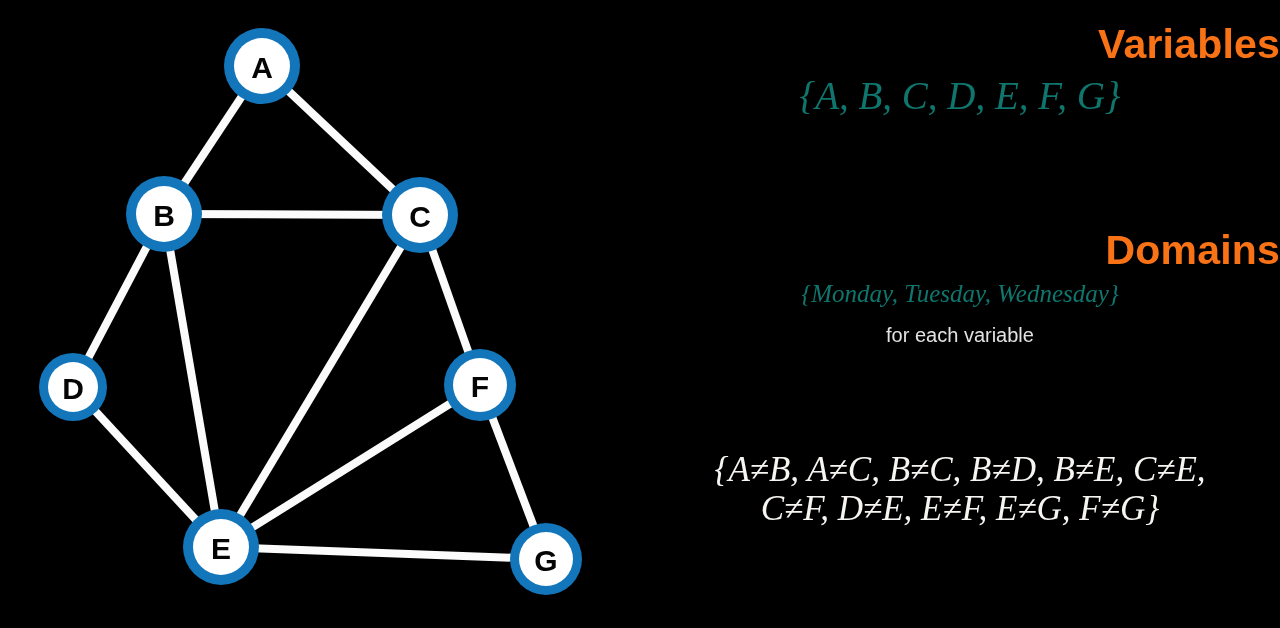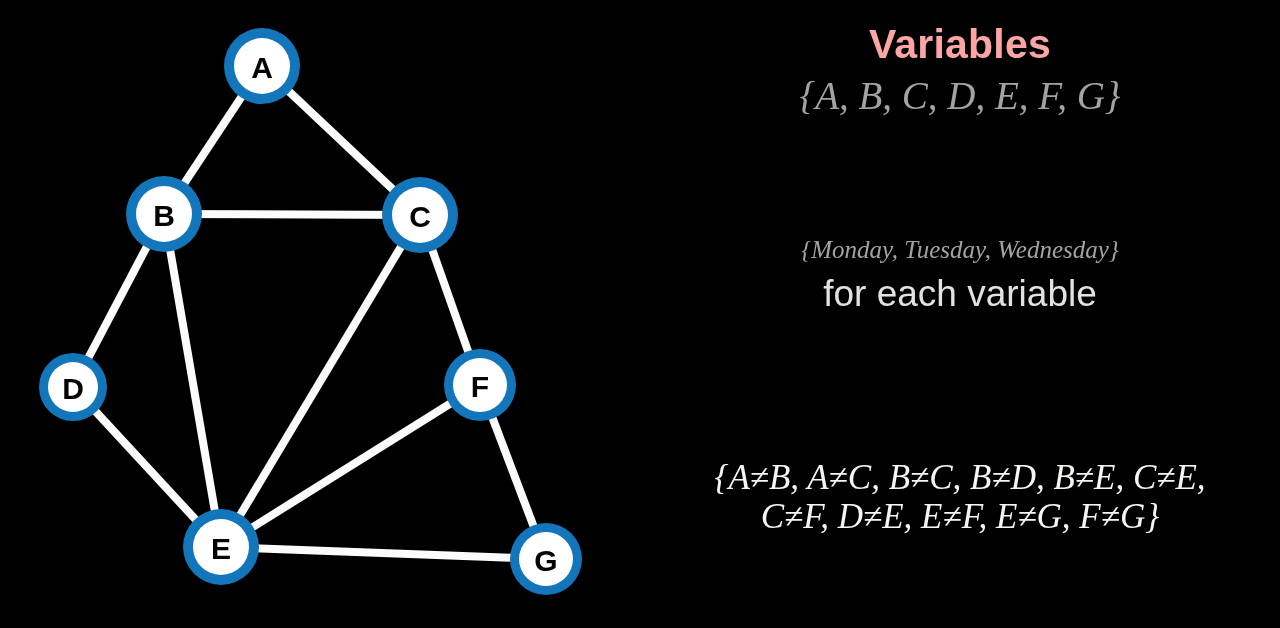--- a/index.html
+++ b/index.html
@@ -58,49 +58,50 @@
   }
   #variables-block { top: 22px; }
   #domains-block   { top: 228px; }
   #constraints-block { top: 446px; }
 
   .heading {
     font-family: "Liberation Sans", sans-serif;
     font-weight: bold;
     font-size: 41px;
     line-height: 1.08;
-    color: #fca5a5;
+    color: #f97316;
     letter-spacing: 0.2px;
+    text-align: right;
   }
   .setline {
     font-family: "Liberation Serif", "DejaVu Serif", serif;
     font-style: italic;
     font-size: 39px;
     line-height: 1.16;
-    color: #a3a3a3;
+    color: #0f766e;
     margin-top: 7px;
     white-space: nowrap;
   }
   #domains-set { font-size: 25px; }
   .constraint-line {
     font-family: "Liberation Serif", "DejaVu Serif", serif;
     font-style: italic;
     font-size: 35px;
     line-height: 1.12;
     color: #f7f5f2;
     white-space: nowrap;
   }
-  #constraints-set { margin-top: 12px; }
+  #constraints-set { margin-top: 4px; }
   .subnote {
     font-family: "Liberation Sans", sans-serif;
     font-weight: normal;
-    font-size: 37px;
+    font-size: 20px;
     line-height: 1.2;
     color: #e2e2e2;
-    margin-top: 8px;
+    margin-top: 15px;
   }
 </style>
 </head>
 <body>
 
 <div id="slide">
 
   <div id="graph-panel">
     <svg id="graph-svg" viewBox="0 0 640 628">
       <g id="edges-layer">
@@ -157,20 +158,21 @@
   </div>
 
   <div id="text-panel">
 
     <div class="block" id="variables-block">
       <div class="heading">Variables</div>
       <div class="setline">{A, B, C, D, E, F, G}</div>
     </div>
 
     <div class="block" id="domains-block">
+      <div class="heading">Domains</div>
       <div class="setline" id="domains-set">{Monday, Tuesday, Wednesday}</div>
       <div class="subnote">for each variable</div>
     </div>
 
     <div class="block" id="constraints-block">
       <div id="constraints-set">
         <div class="constraint-line">{A≠B, A≠C, B≠C, B≠D, B≠E, C≠E,</div>
         <div class="constraint-line">C≠F, D≠E, E≠F, E≠G, F≠G}</div>
       </div>
     </div>

